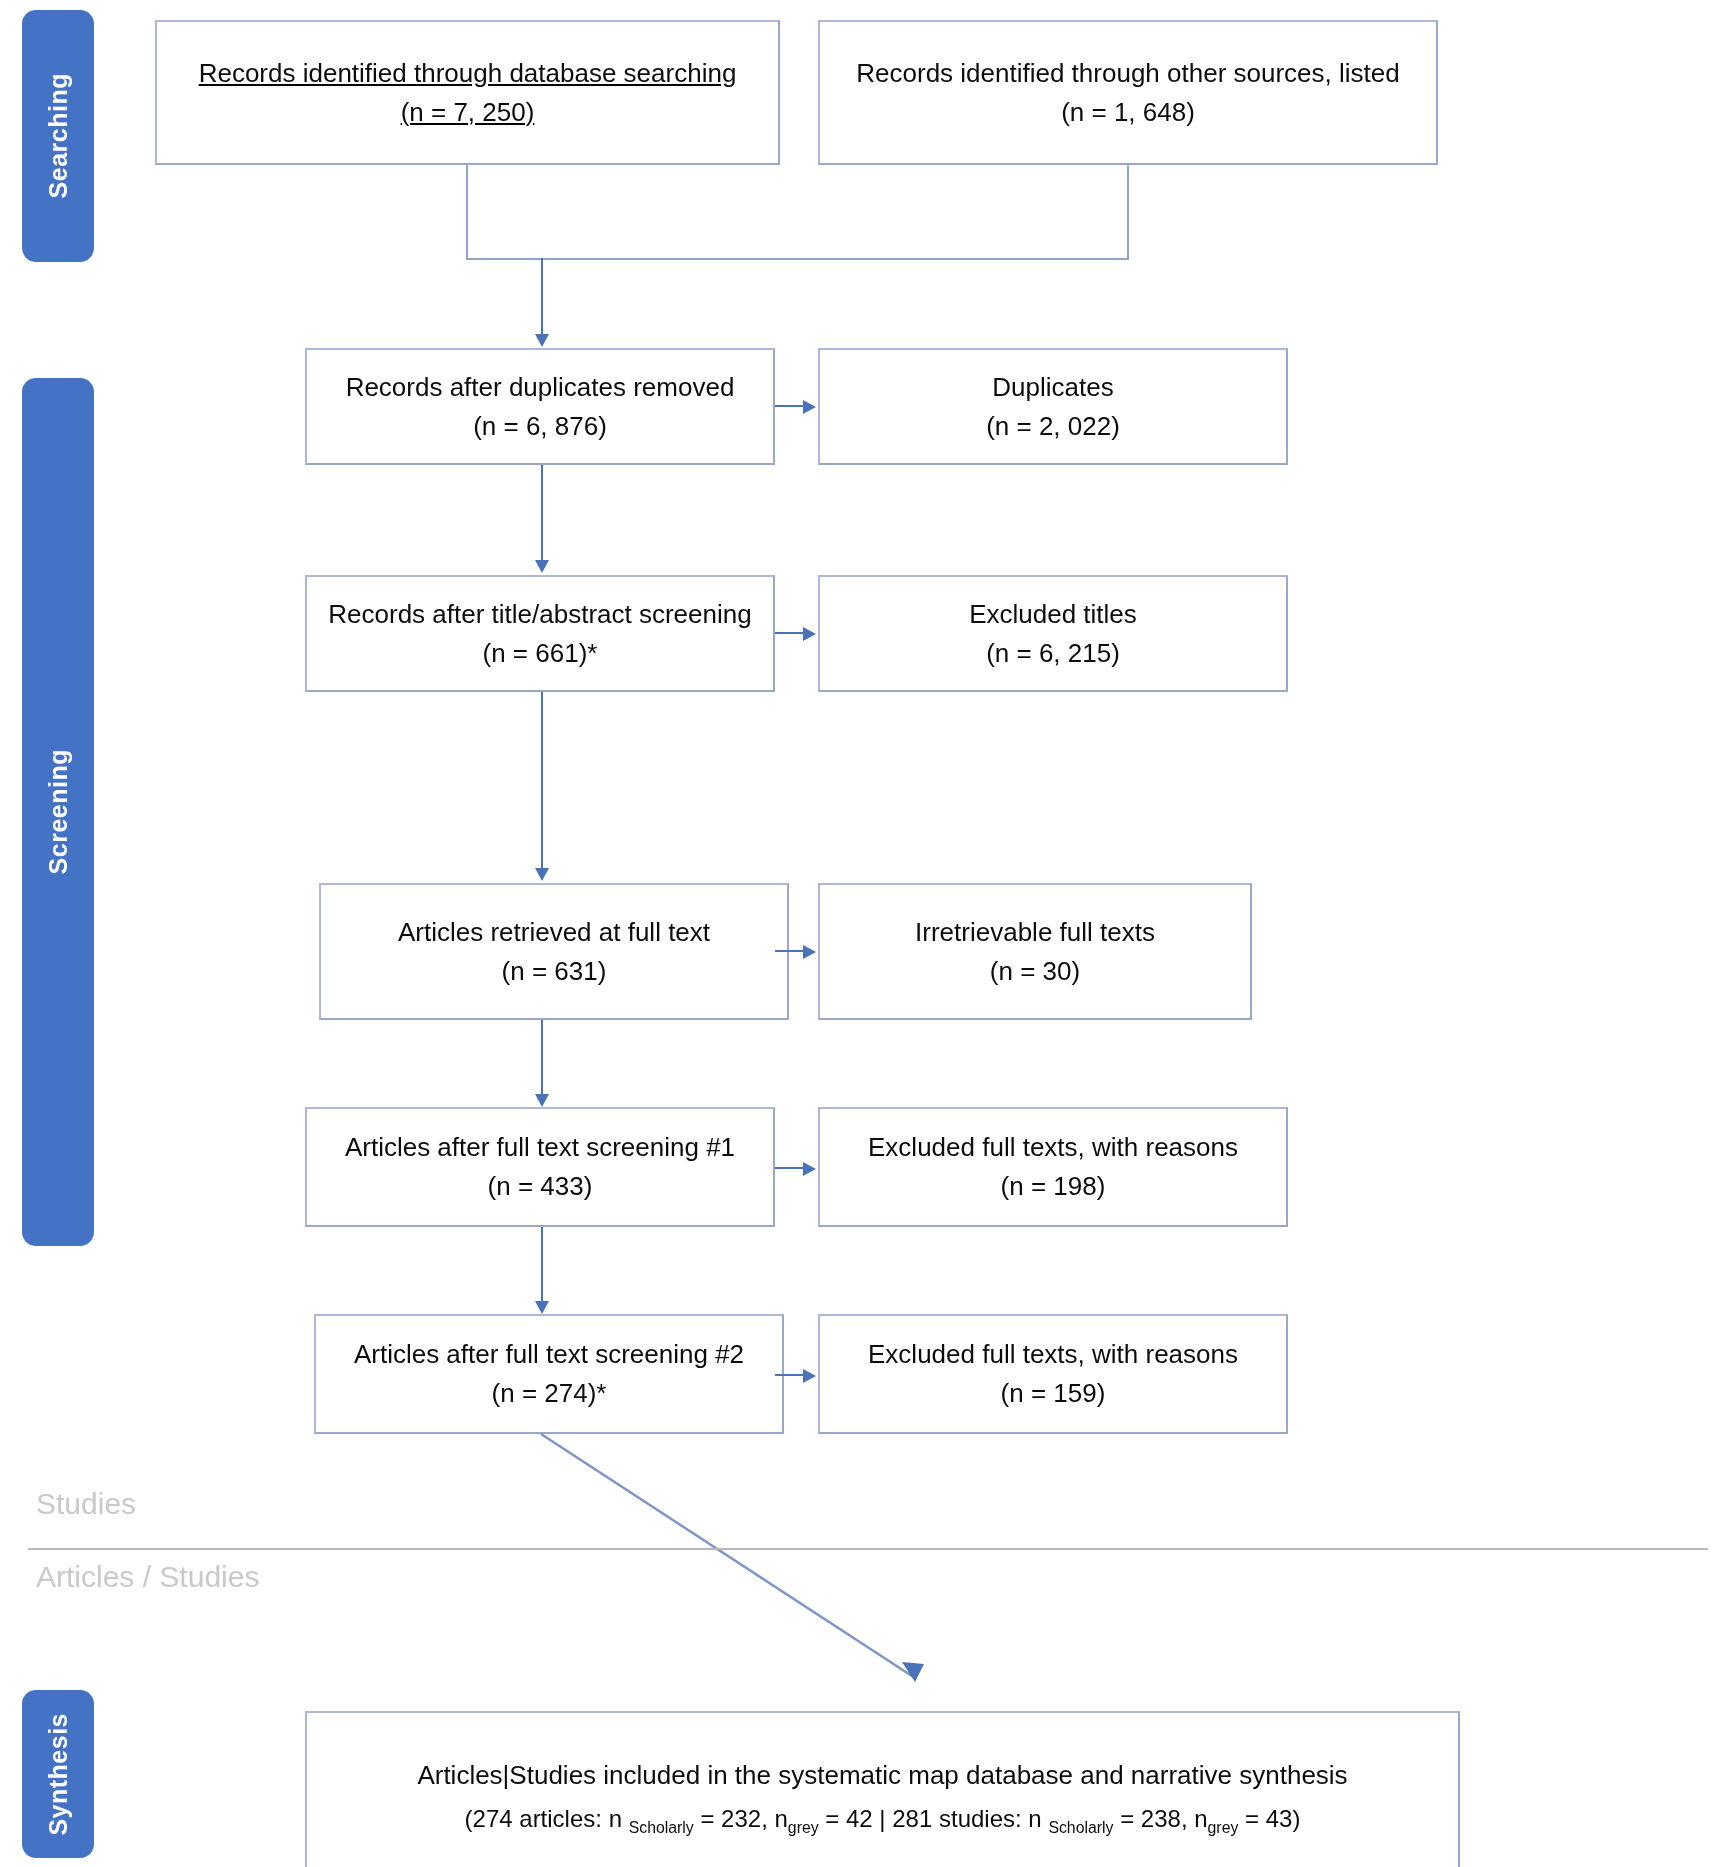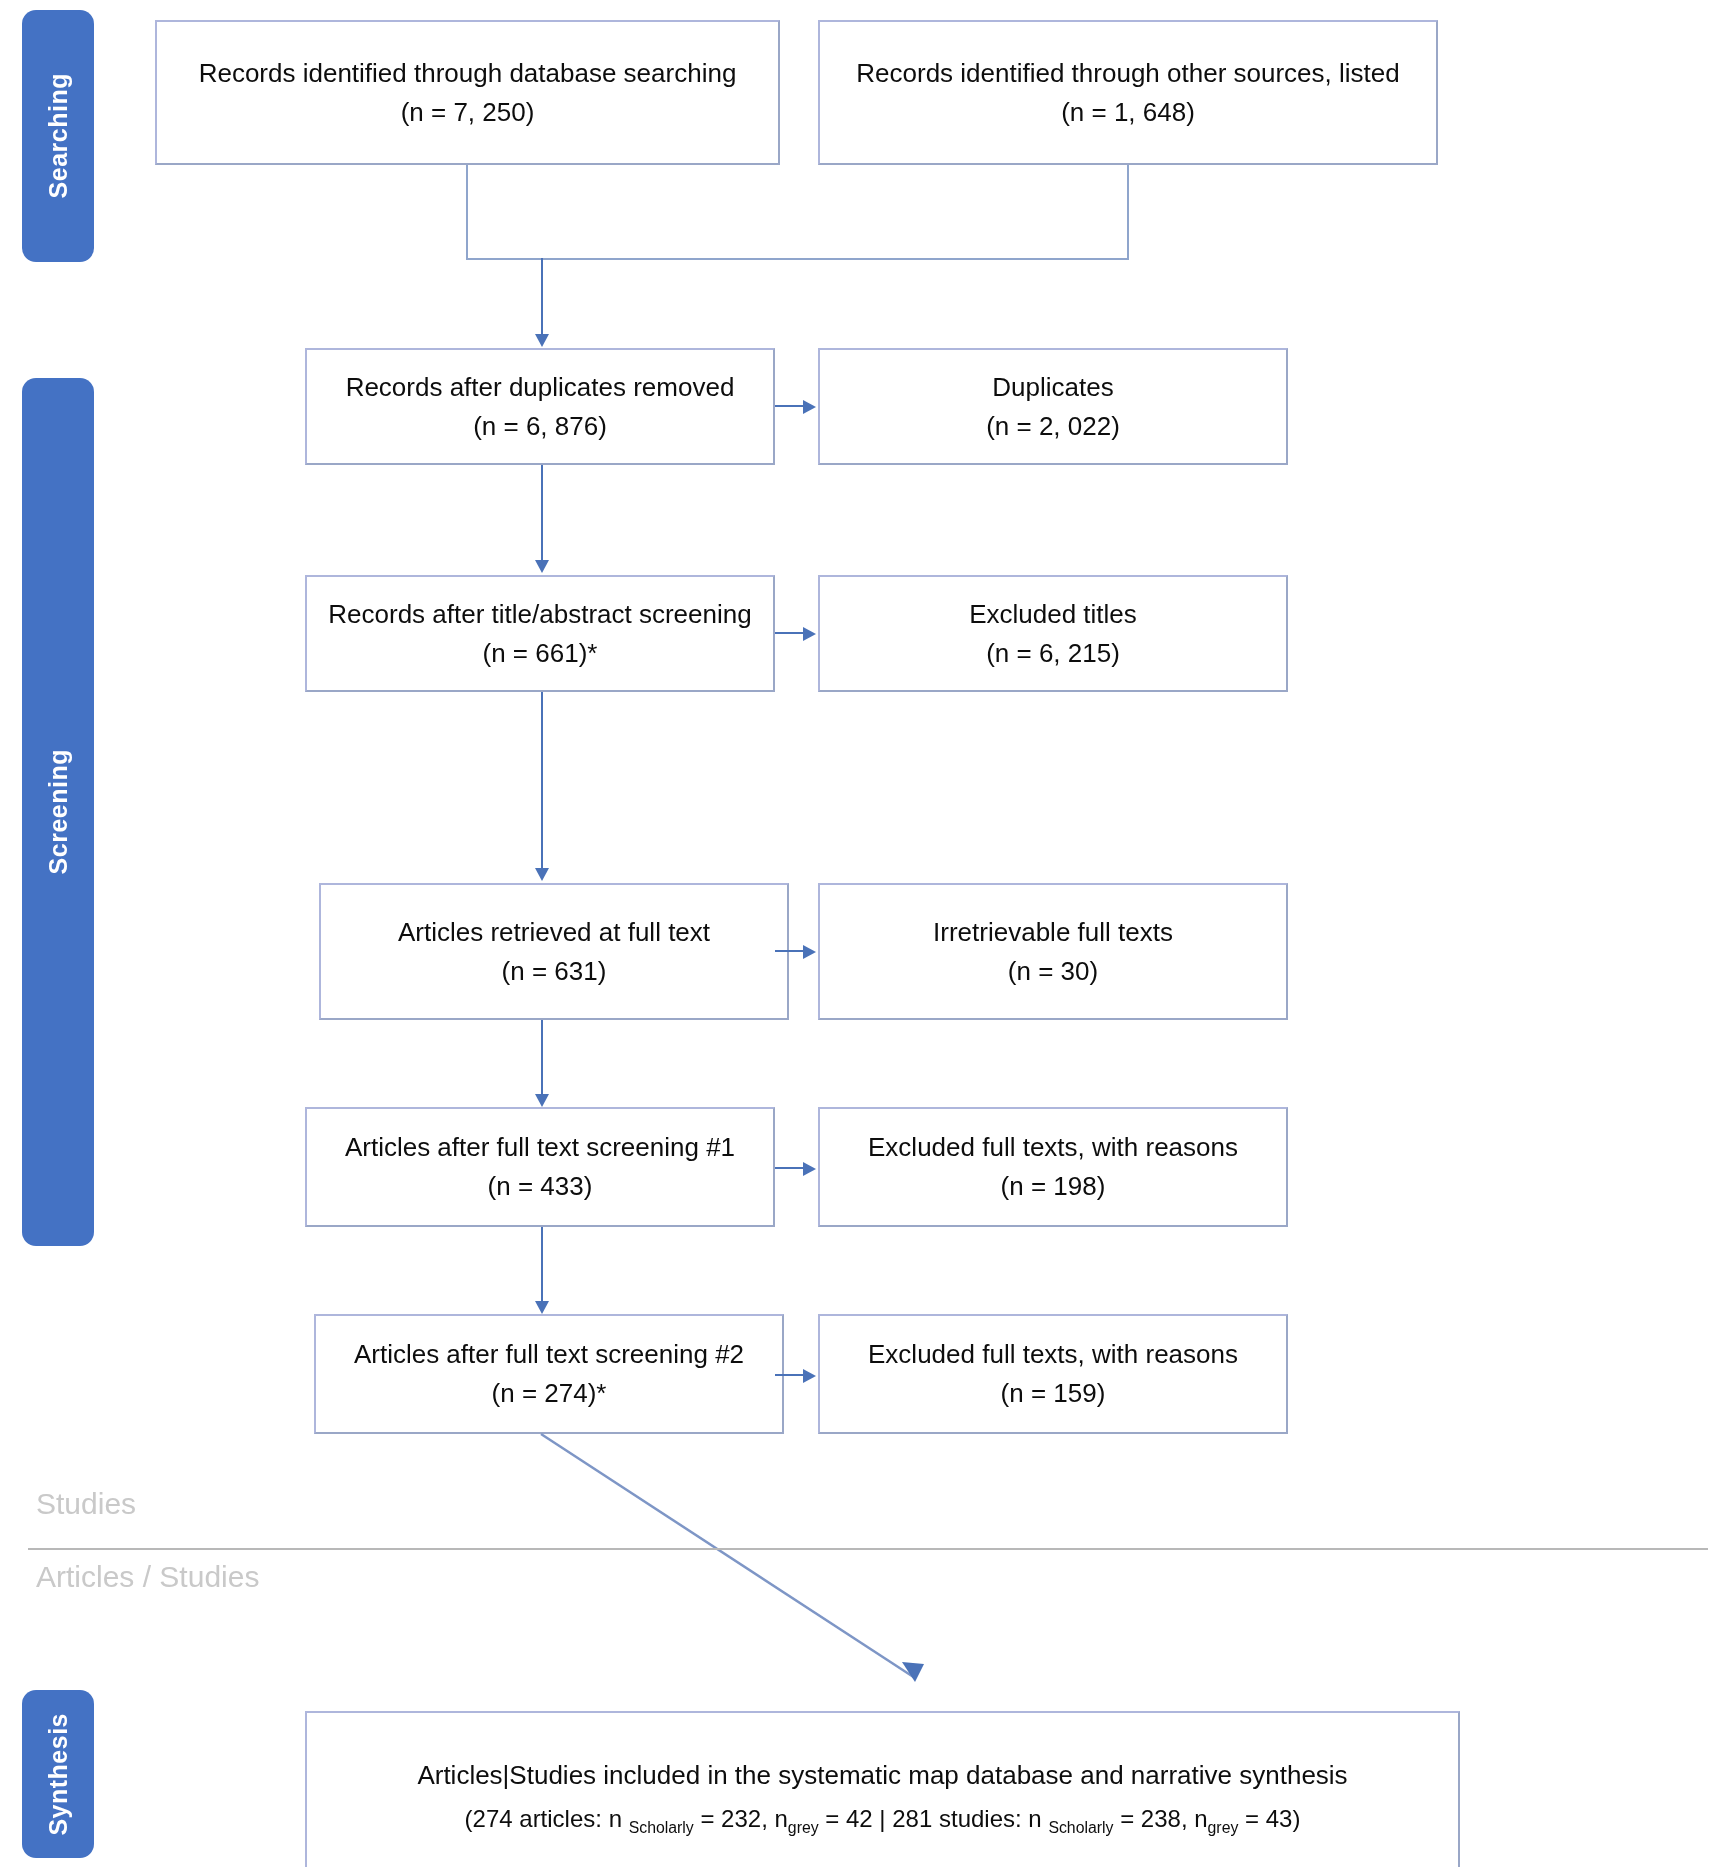--- a/index.html
+++ b/index.html
@@ -136,21 +136,21 @@
   </div>
 
   <div class="stage-bar" style="left:22px; top:378px; width:72px; height:868px;">
     <span class="stage-text">Screening</span>
   </div>
 
   <div class="stage-bar" style="left:22px; top:1690px; width:72px; height:168px;">
     <span class="stage-text">Synthesis</span>
   </div>
 
-  <div class="fbox" style="left:155px; top:20px; width:625px; height:145px;">
+  <div class="fbox" style="left:155px; top:20px; width:625px; height:145px;text-decoration:underline;">
     <span class="btext">Records identified through database searching
 (n = 7, 250)</span>
   </div>
 
   <div class="fbox" style="left:818px; top:20px; width:620px; height:145px;">
     <span class="btext">Records identified through other sources, listed
 (n = 1, 648)</span>
   </div>
 
   <div class="conn v light" style="left:466px; top:165px; height:95px;"></div>
@@ -189,21 +189,21 @@
   <div class="arrow-right" style="left:803px; top:627px;"></div>
 
   <div class="conn v" style="left:541px; top:692px; height:180px;"></div>
   <div class="arrow-down" style="left:535px; top:868px;"></div>
 
   <div class="fbox" style="left:319px; top:883px; width:470px; height:137px;">
     <span class="btext">Articles retrieved at full text
 (n = 631)</span>
   </div>
 
-  <div class="fbox" style="left:818px; top:883px; width:470px; height:137px;">
+  <div class="fbox" style="left:818px; top:883px; width:434px; height:137px;">
     <span class="btext">Irretrievable full texts
 (n = 30)</span>
   </div>
 
   <div class="conn h" style="left:775px; top:950px; width:30px;"></div>
   <div class="arrow-right" style="left:803px; top:945px;"></div>
 
   <div class="conn v" style="left:541px; top:1020px; height:78px;"></div>
   <div class="arrow-down" style="left:535px; top:1094px;"></div>
 

